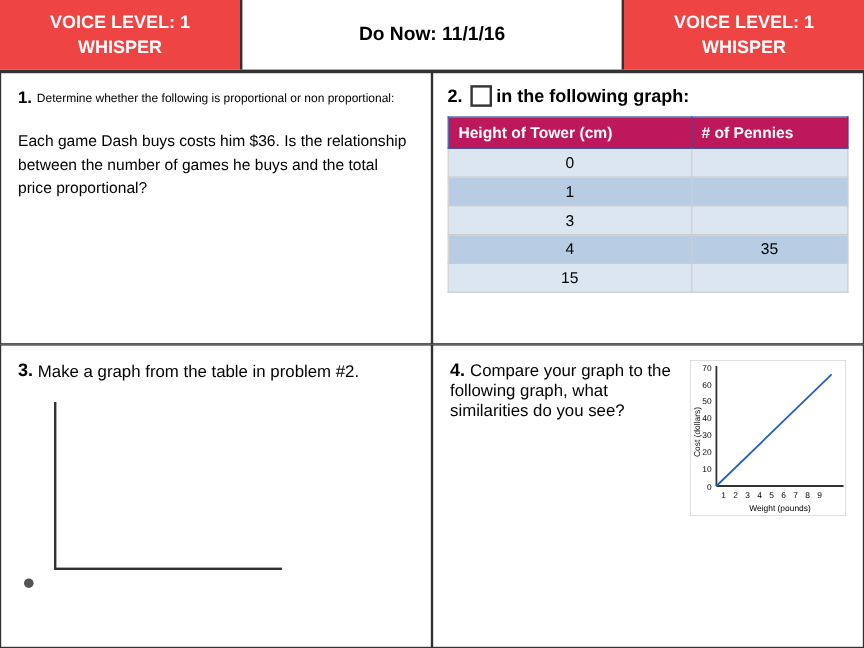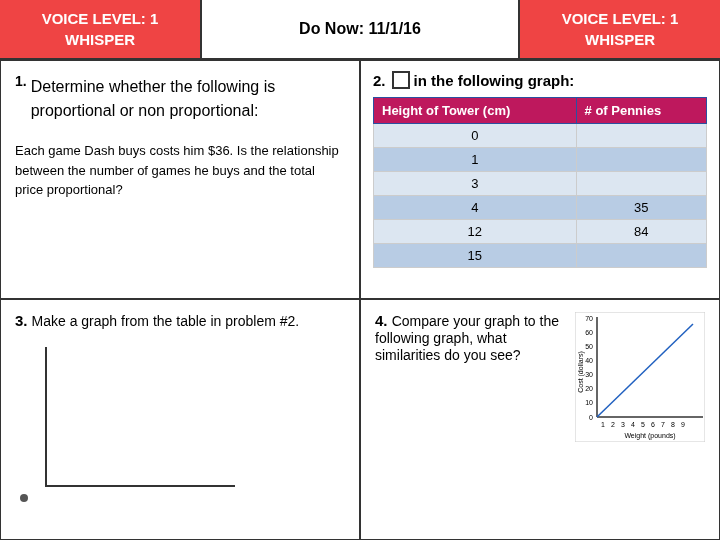--- a/index.html
+++ b/index.html
@@ -57,21 +57,21 @@
 
     
     .cell-1 {
       padding: 12px 14px;
     }
     .cell-1 .item-number {
       font-weight: bold;
       font-size: 14px;
     }
     .cell-1 p {
-      font-size: 16px;
+      font-size: 10px;
       line-height: 1.5;
       margin-top: 2px;
     }
     .cell-1 .dash-text {
       font-size: 13px;
       line-height: 1.5;
       margin-top: 18px;
     }
 
     
@@ -236,24 +236,20 @@
           </tr>
           <tr>
             <td>3</td>
             <td></td>
           </tr>
           <tr>
             <td>4</td>
             <td>35</td>
           </tr>
           <tr>
-            <td>12</td>
-            <td>84</td>
-          </tr>
-          <tr>
             <td>15</td>
             <td></td>
           </tr>
         </tbody>
     </table>
   </div>
 
   <div class="cell cell-3">
     <div style="display:flex; gap:4px; align-items:center;">
       <span class="item-label">3.</span>

